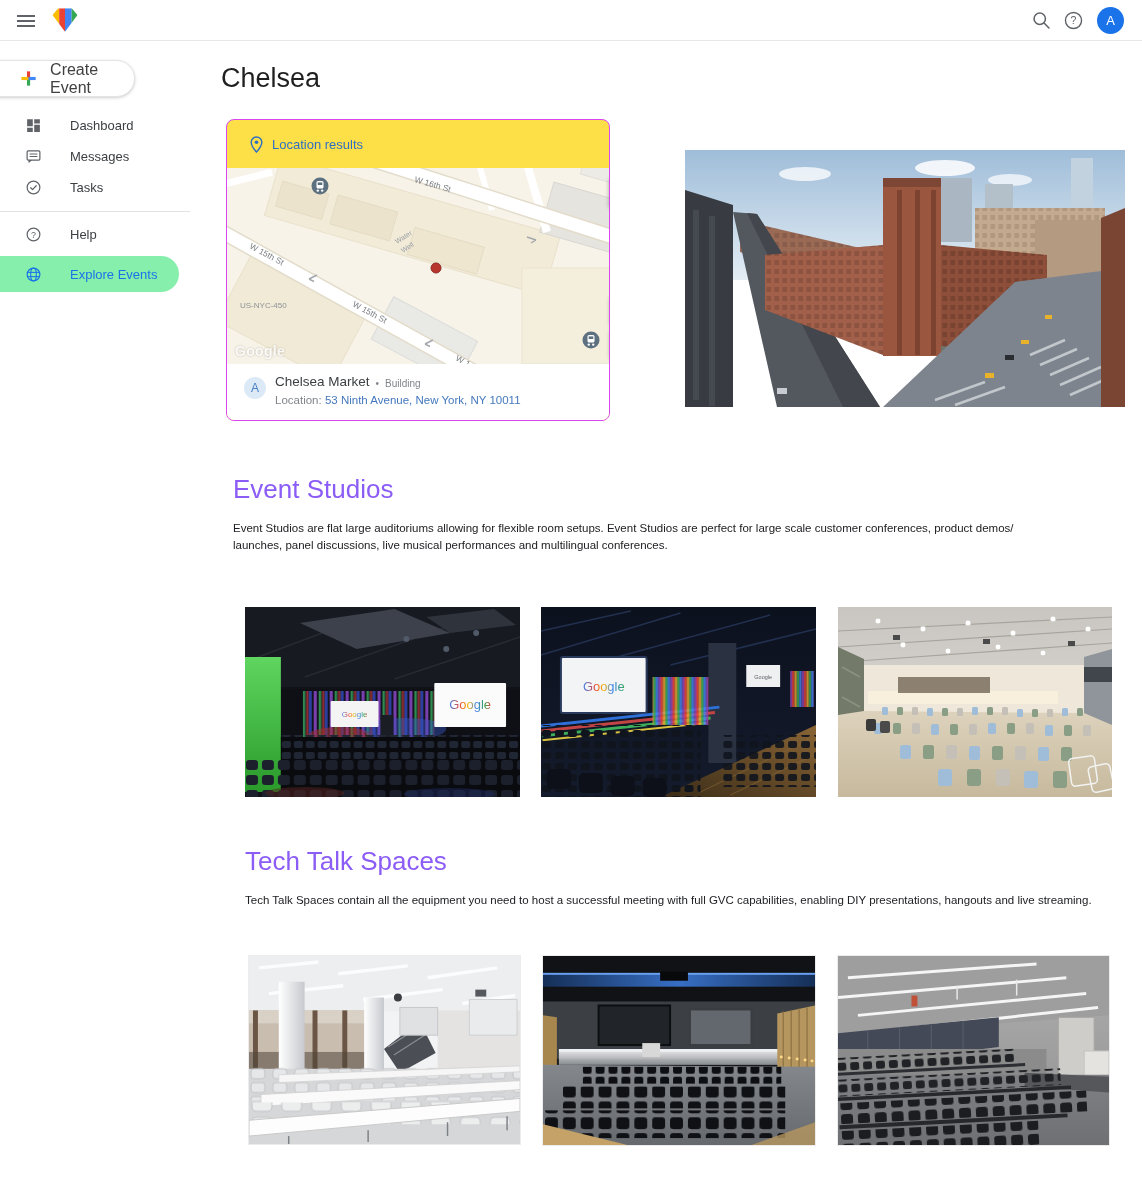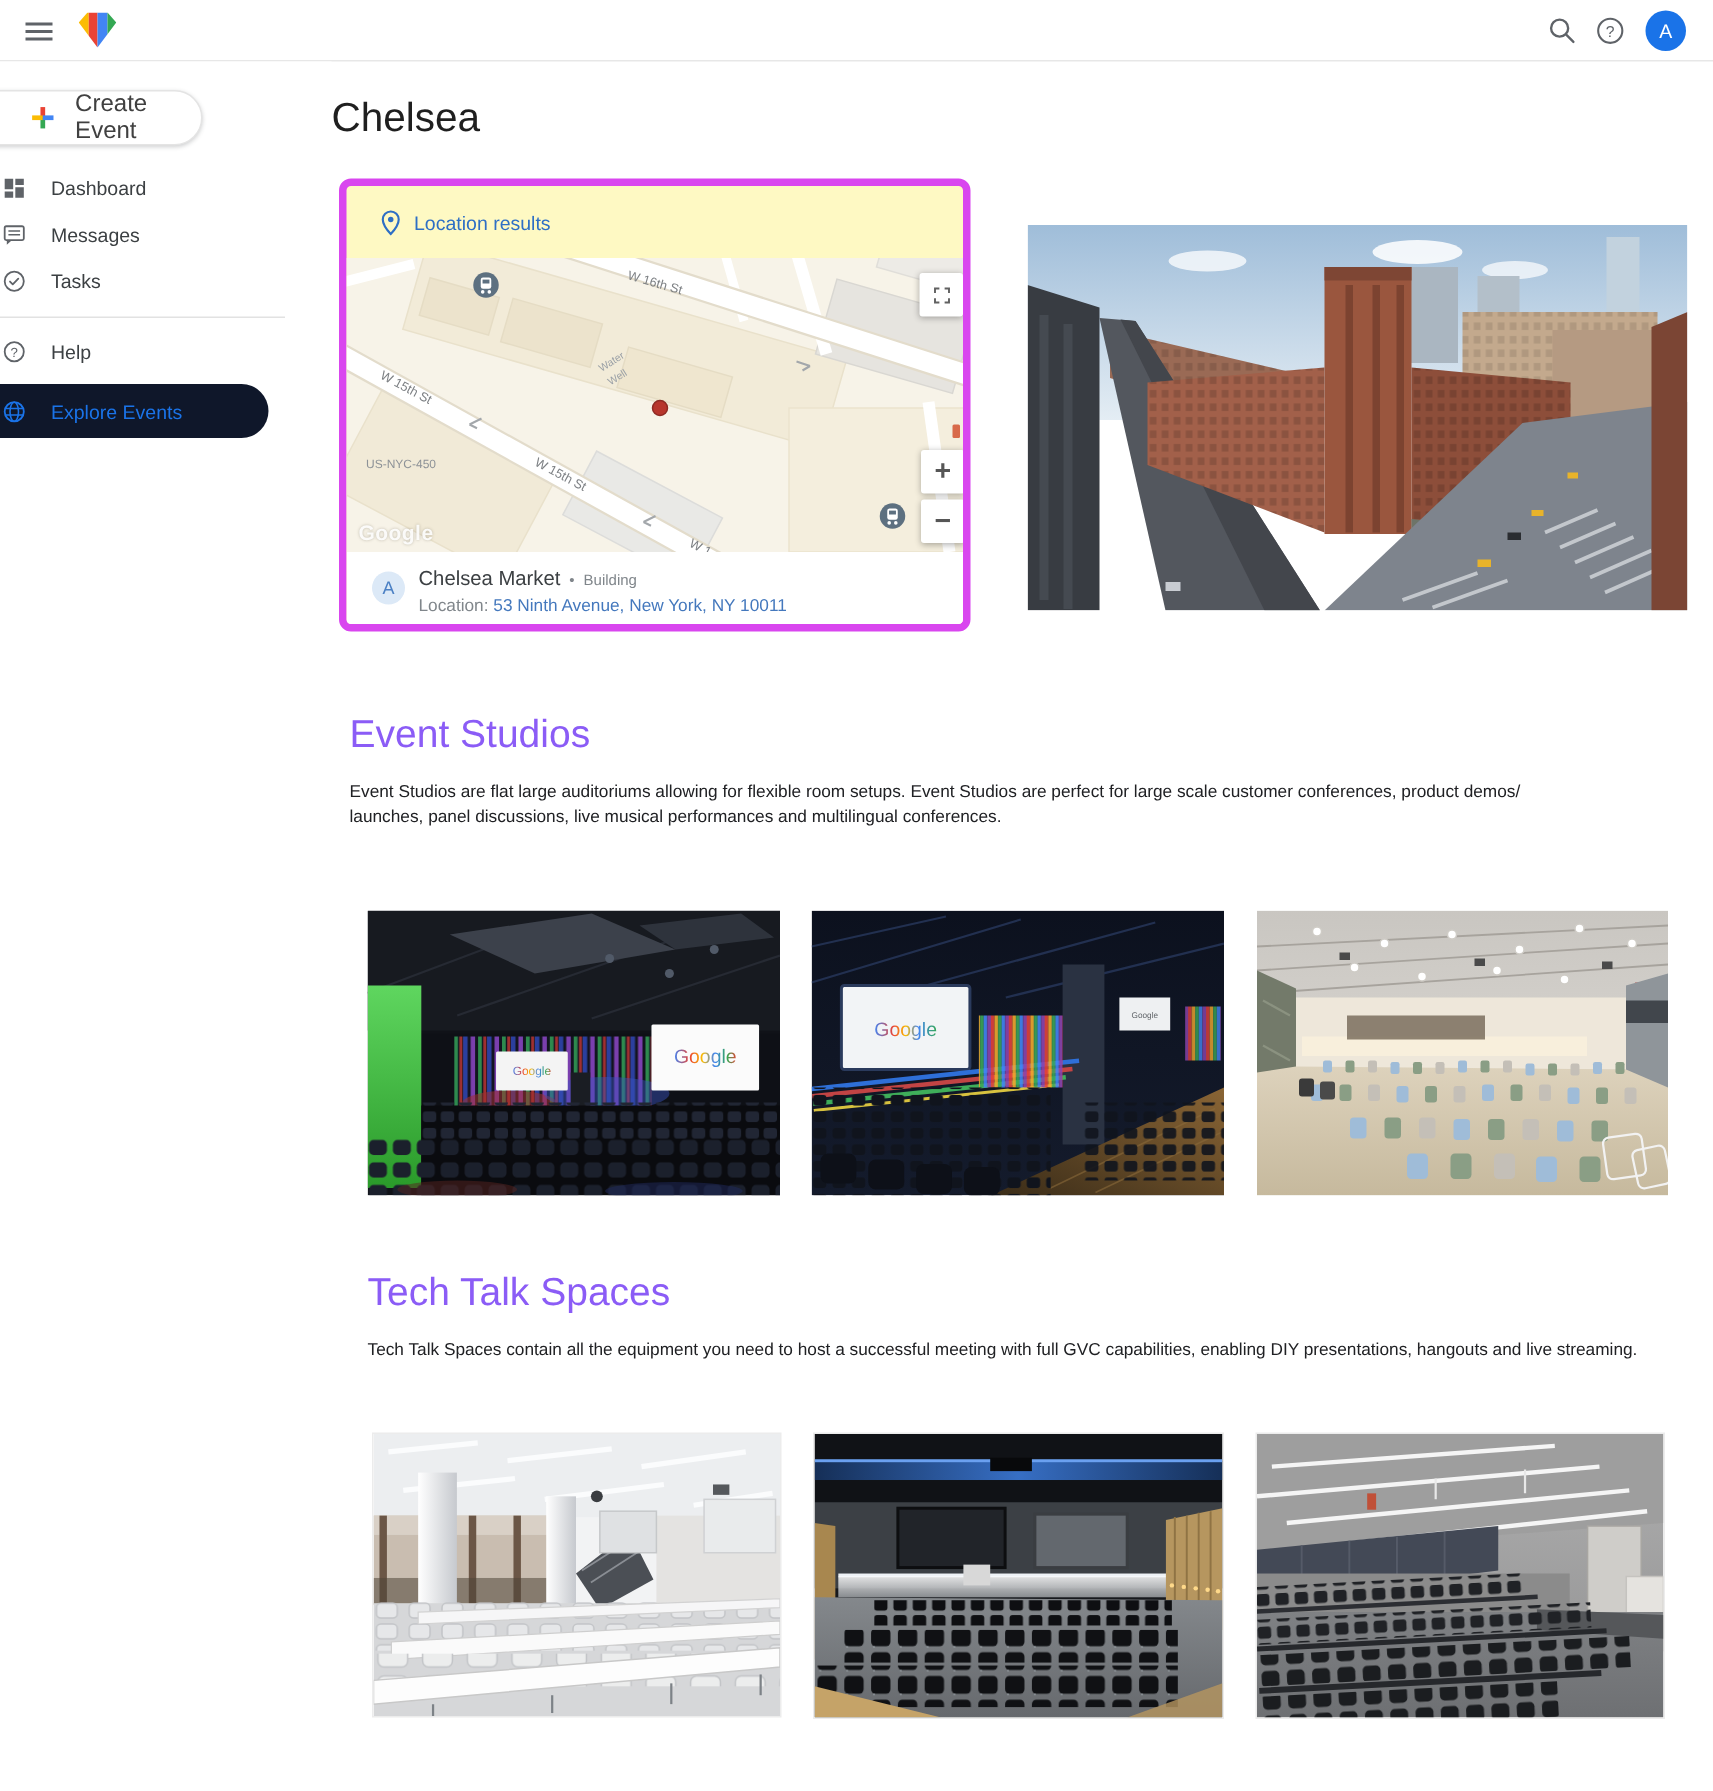--- a/index.html
+++ b/index.html
@@ -12,36 +12,36 @@
   .menu-btn span { display:block; width:18px; height:2px; background:#5f6368; margin-left:4px; }
   .logo { position:absolute; left:50px; top:5px; width:30px; height:30px; }
   .tb-ic { position:absolute; top:10px; width:21px; height:21px; cursor:pointer; }
   .tb-search { left:1031px; } .tb-help { left:1063px; }
   .avatar { position:absolute; left:1097px; top:7px; width:27px; height:27px; border-radius:50%; background:#1a73e8; color:#fff; font-size:13px; display:flex; align-items:center; justify-content:center; cursor:pointer; }
 
   
   .sidebar { position:absolute; left:0; top:41px; width:221px; height:1153px; background:#fff; }
   .create-btn { position:absolute; left:-18px; top:19px; width:153px; height:37px; background:#fff; border:1px solid #e4e4e4; border-radius:19px; box-shadow:0 1px 3px rgba(60,64,67,.25); display:flex; align-items:center; padding-left:37px; gap:13px; cursor:pointer; }
   .create-btn .lbl { font-size:16px; font-weight:500; color:#404040; }
-  .nav-row { position:absolute; left:0; width:190px; height:32px; display:flex; align-items:center; padding-left:1px; gap:16px; cursor:pointer;text-align:center; }
+  .nav-row { position:absolute; left:0; width:190px; height:32px; display:flex; align-items:center; padding-left:25px; gap:28px; cursor:pointer;text-align:center; }
   .nav-row .lbl { font-size:13px; font-weight:500; color:#3c4043; }
   .nav-row svg { flex:0 0 auto; }
   .nav-dash { top:68px; } .nav-msg { top:99px; } .nav-task { top:130px; }
   .side-div { position:absolute; left:0; top:170px; width:190px; height:1px; background:#e2e2e2; }
   .nav-help { top:177px; }
-  .nav-explore { top:215px; width:179px; height:36px; background:#0f172a; border-radius:0 18px 18px 0; }
+  .nav-explore { top:215px; width:179px; height:36px; background:#86efac; border-radius:0 18px 18px 0; }
   .nav-explore .lbl { color:#1a73e8; }
 
   
   .h1 { position:absolute; left:221px; top:63px; font-size:27px; font-weight:400; color:#1f1f1f; }
   .h2 { position:absolute; font-size:26px; font-weight:400; color:#8b5cf6; }
   .para { position:absolute; font-size:11.5px; line-height:17px; color:#202124; }
 
   
-  .loc-card { position:absolute; left:226px; top:119px; width:421px; height:302px; border:5px solid #d946ef; border-radius:8px; background:#fef9c3; overflow:hidden; }
+  .loc-card { position:absolute; left:226px; top:119px; width:384px; height:302px; border:1px solid #d946ef; border-radius:8px; background:#fde047; overflow:hidden; }
   .loc-head { position:absolute; left:0; top:0; width:100%; height:48px; }
   .loc-head .pin { position:absolute; left:20px; top:15px; }
   .loc-head .txt { position:absolute; left:45px; top:17px; font-size:13px; color:#2e6fc5; }
   .map-wrap { position:absolute; left:0; top:48px; width:421px; height:196px; background:#f7f3e8; overflow:hidden; cursor:grab; }
   .map-ctl { position:absolute; background:#fff; border-radius:2px; box-shadow:0 1px 4px rgba(0,0,0,.3); display:flex; align-items:center; justify-content:center; cursor:pointer; }
   .map-fs { right:10px; top:10px; width:29px; height:29px; }
   .map-zin { right:9px; top:128px; width:29px; height:29px; font-size:19px; font-weight:700; color:#565656; }
   .map-zout { right:9px; top:161px; width:29px; height:29px; font-size:19px; font-weight:700; color:#565656; }
   .map-wm { position:absolute; left:8px; bottom:5px; font-size:14px; font-weight:700; color:rgba(255,255,255,.9); text-shadow:0 0 2px rgba(120,110,90,.45); letter-spacing:.3px; }
   .loc-foot { position:absolute; left:0; top:244px; width:100%; height:58px; background:#fff; }

